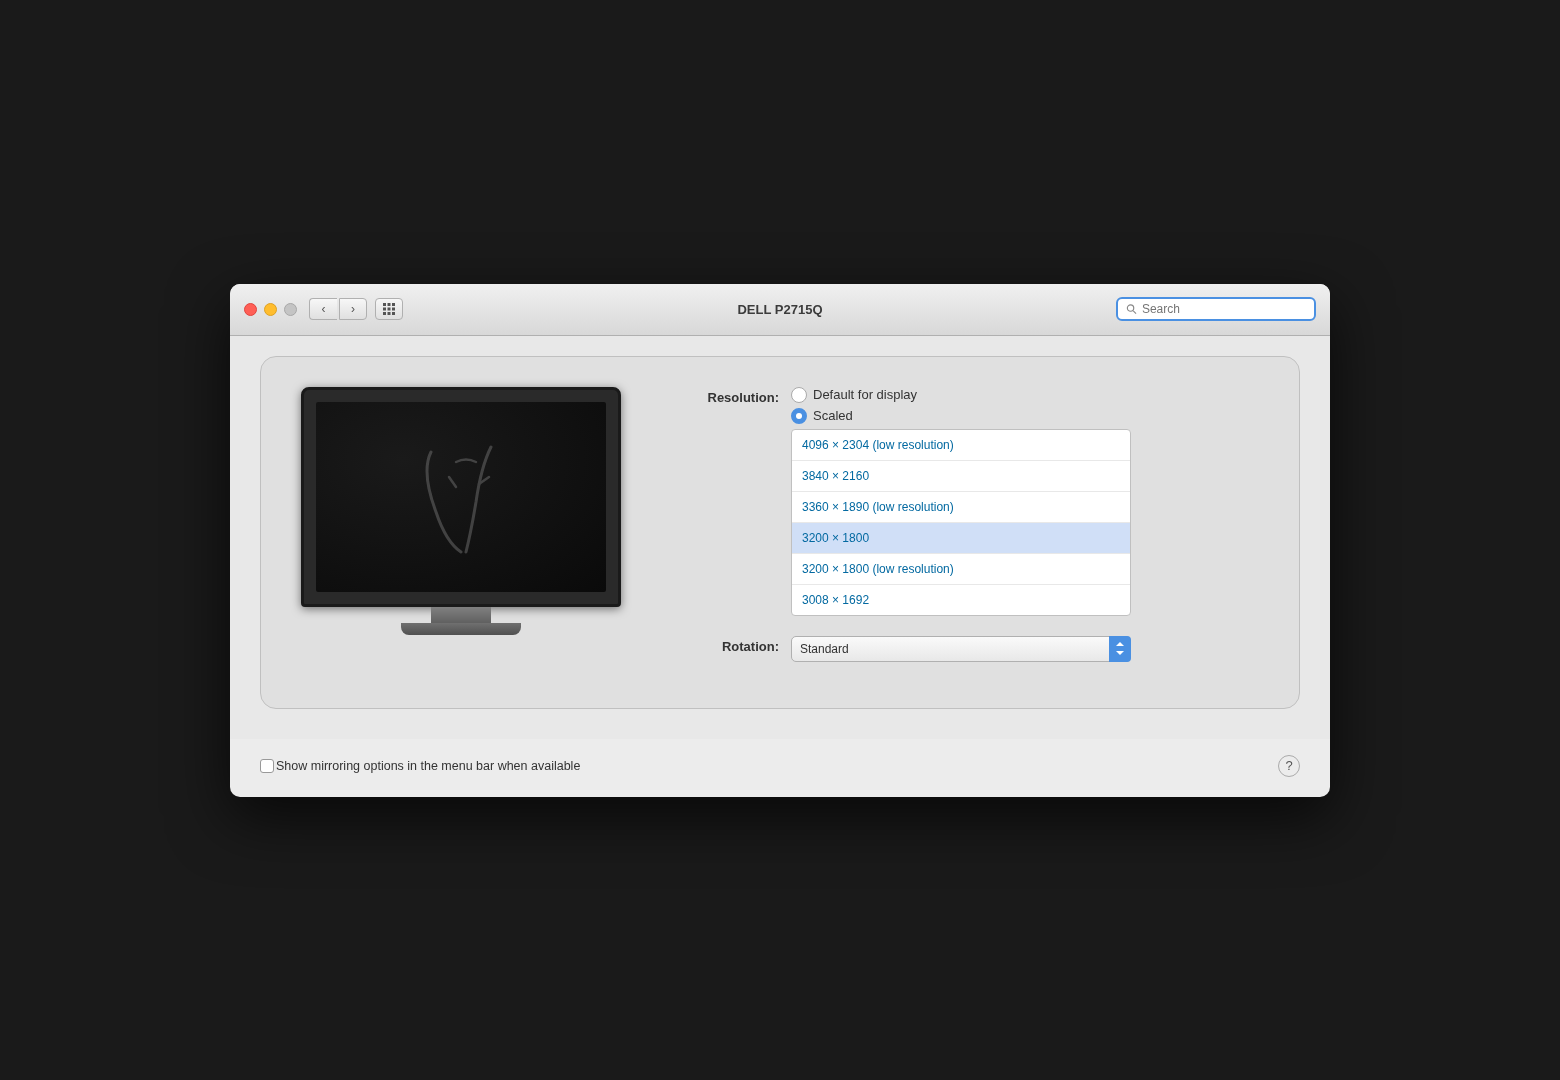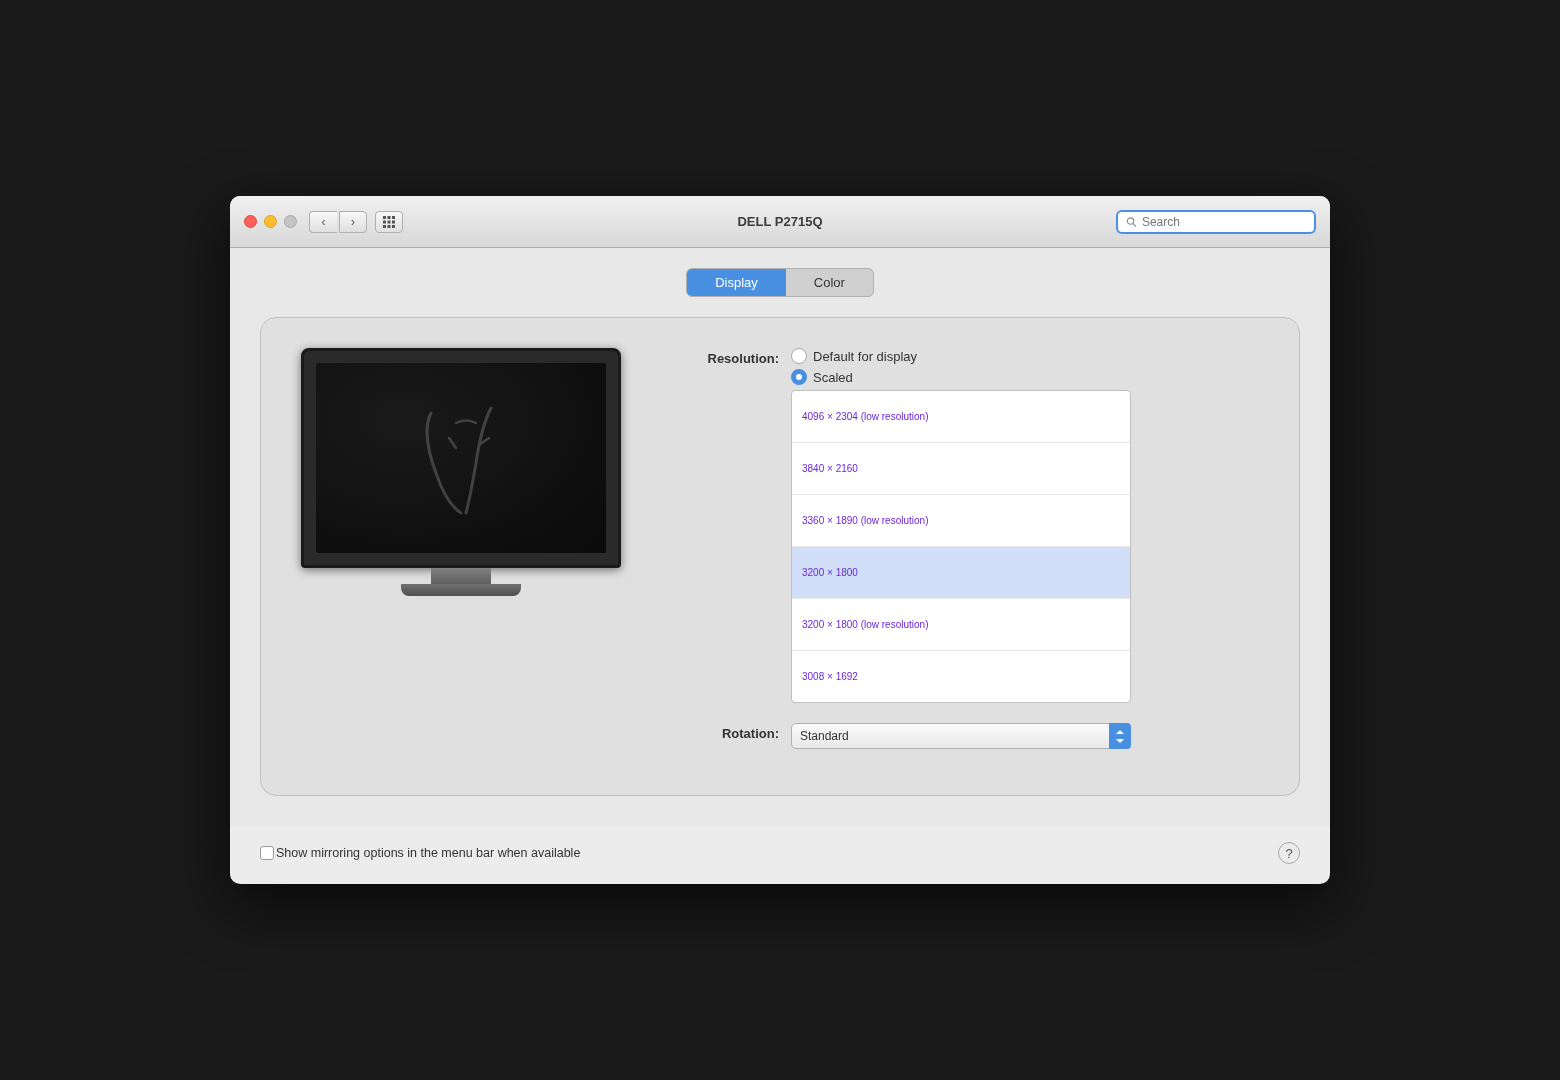--- a/index.html
+++ b/index.html
@@ -288,23 +288,23 @@
     .resolution-list {
       border: 1px solid #c0c0c0;
       background: white;
       border-radius: 4px;
       margin-top: 4px;
       overflow: hidden;
       width: 340px;
     }
 
     .resolution-item {
-      padding: 20px 10px;
-      font-size: 10px;
-      color: #6d28d9;
+      padding: 8px 10px;
+      font-size: 12px;
+      color: #0369a1;
       cursor: pointer;
     }
 
     .resolution-item.selected {
       background: #d0dff7;
     }
 
     .resolution-item:not(:last-child) {
       border-bottom: 1px solid #e8e8e8;
     }
@@ -431,26 +431,20 @@
       <svg width="12" height="12" viewBox="0 0 12 12">
         <circle cx="5" cy="5" r="3.5" fill="none" stroke="#888" stroke-width="1.3"></circle>
         <line x1="8" y1="8" x2="11" y2="11" stroke="#888" stroke-width="1.3"></line>
       </svg>
       <input type="text" placeholder="Search" style="">
     </div>
   </div>
 
   <div class="content">
 
-    <div class="tabs">
-      <div class="tab-group">
-        <div class="tab active">Display</div>
-        <div class="tab inactive">Color</div>
-      </div>
-    </div>
 
     <div class="panel">
 
       <div class="monitor-container">
         <div class="monitor">
           <div class="monitor-screen-wrapper">
             <div class="monitor-screen">
 
               <svg width="160" height="150" viewBox="0 0 160 150" class="finder-logo">
 

